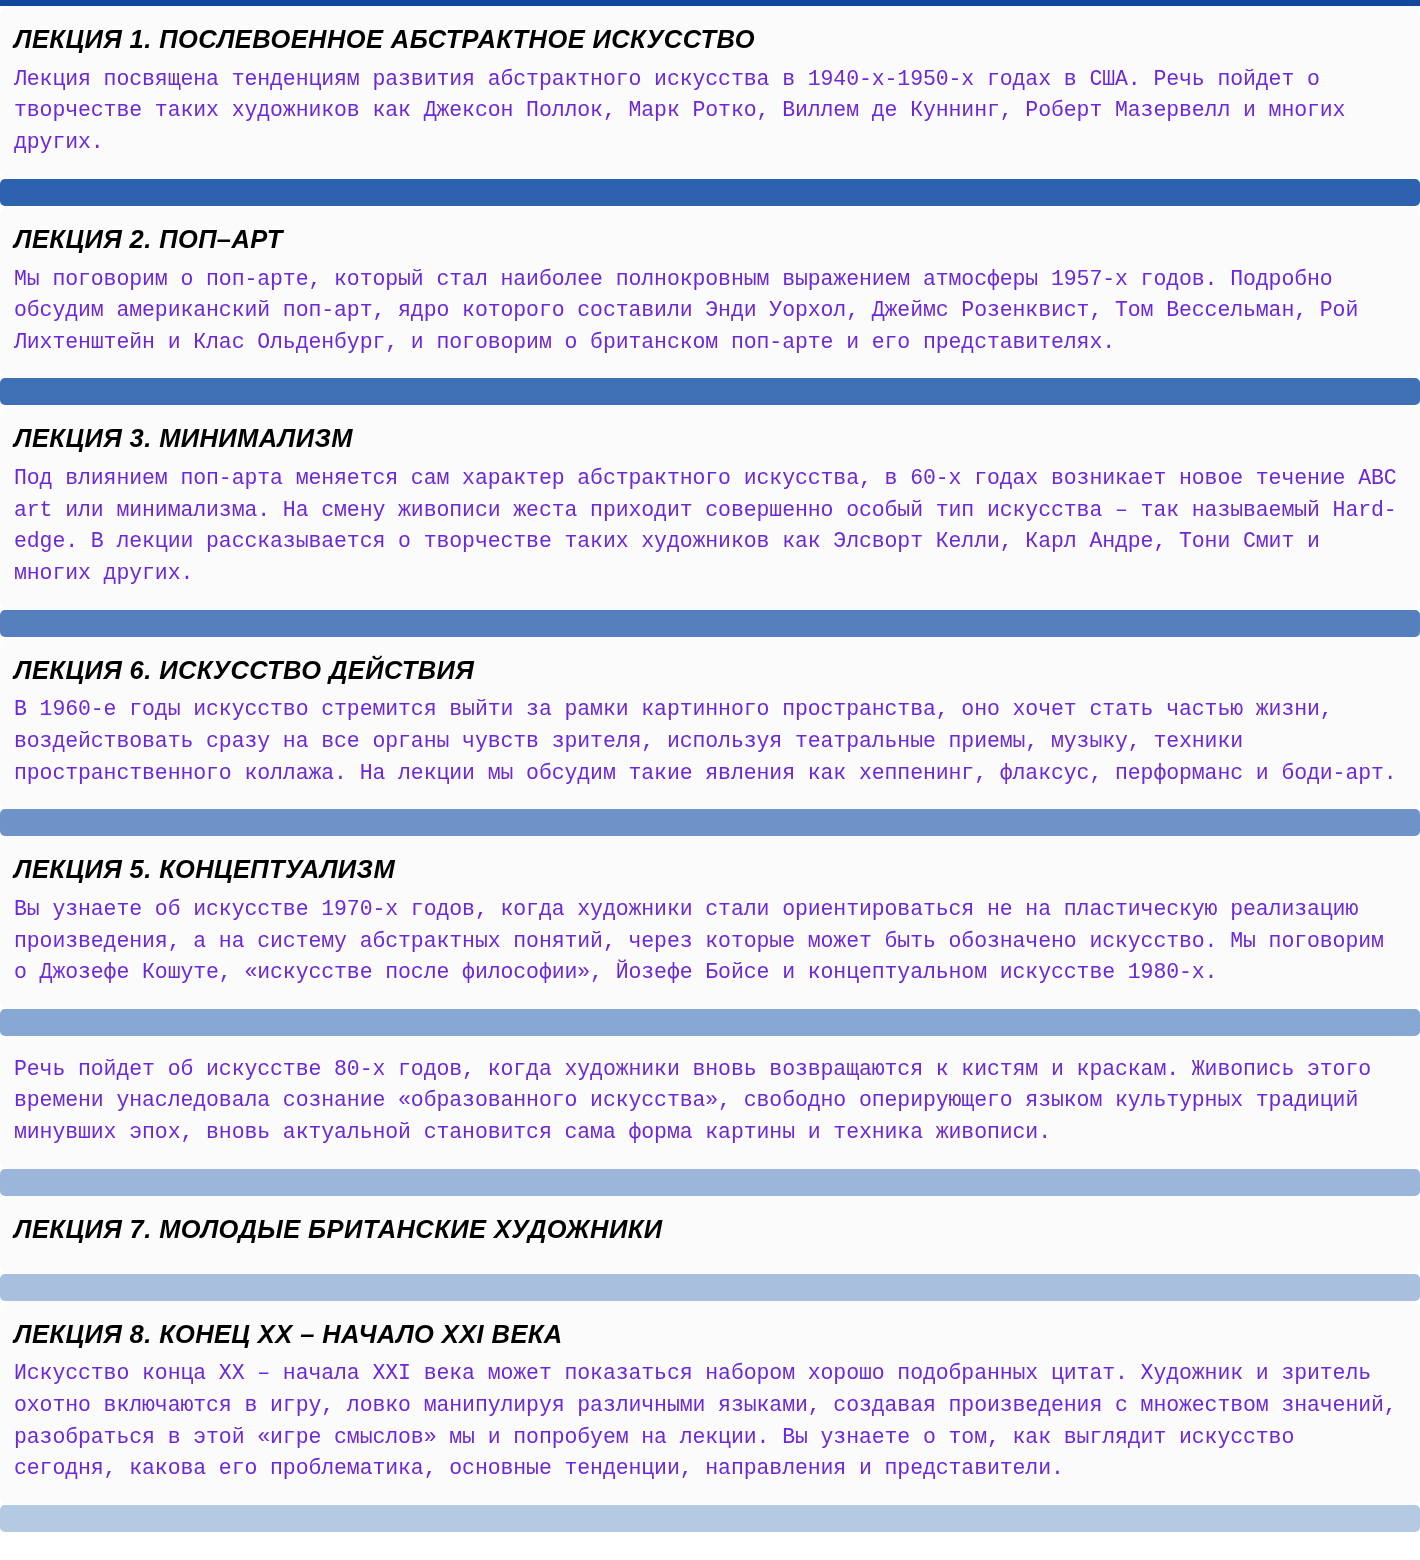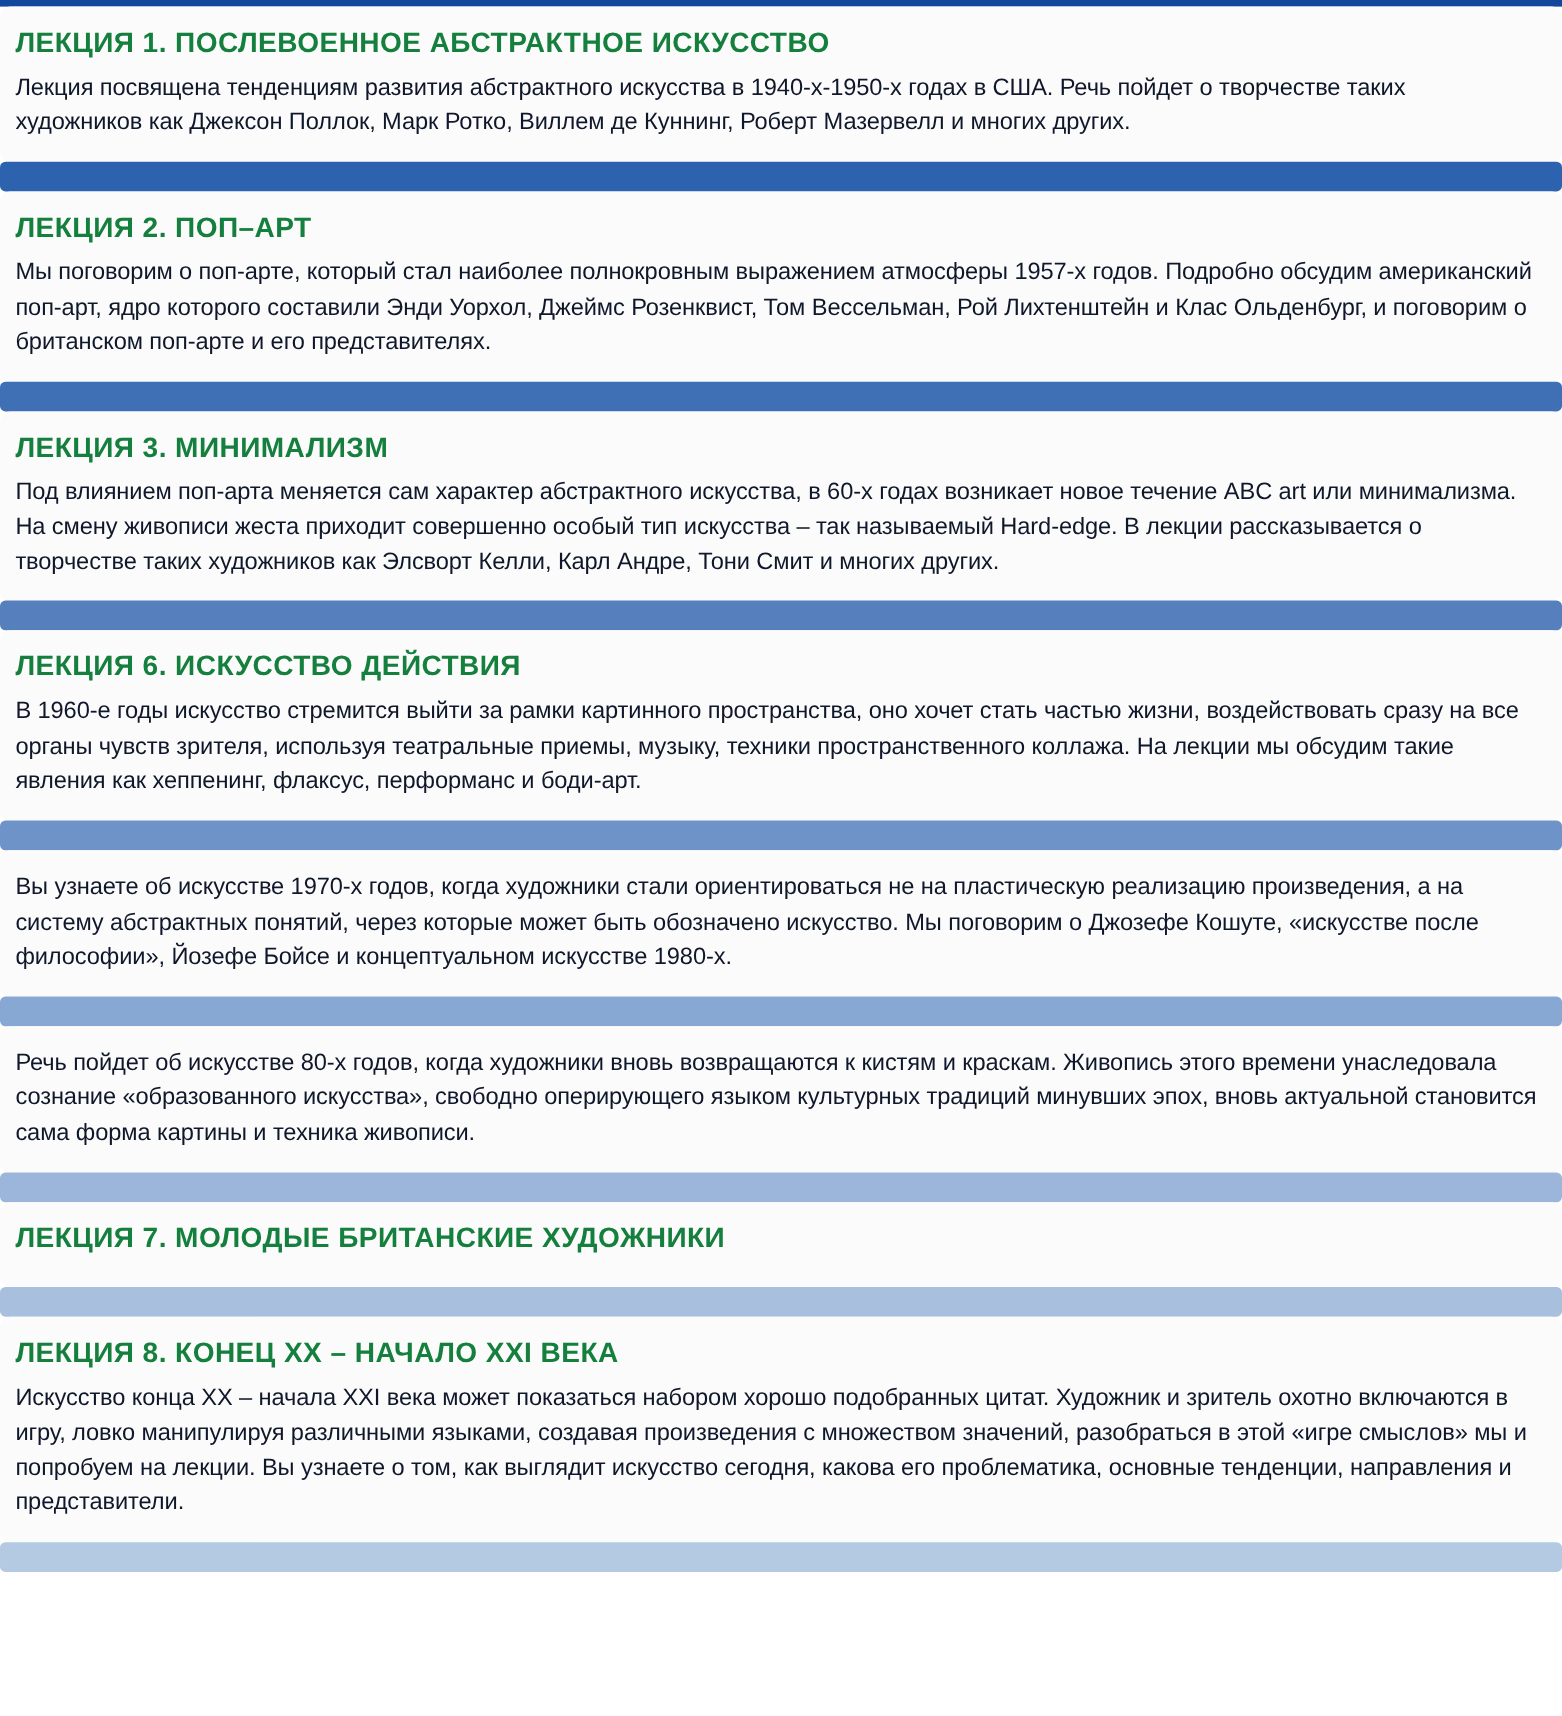--- a/index.html
+++ b/index.html
@@ -52,31 +52,32 @@
     padding: 18px 22px 20px 14px;
   }
 
   .lecture-title {
     margin: 0 0 8px 0;
     font-family: "Liberation Sans", "DejaVu Sans", sans-serif;
     font-size: 25.5px;
     font-weight: bold;
     line-height: 1.25;
     letter-spacing: 0.4px;
-    color: #15803d;
+    color: #000000;
     white-space: nowrap;
+    font-style: italic;
   }
 
   .lecture-body {
     margin: 0;
-    font-family: Liberation Sans, sans-serif;
+    font-family: Liberation Mono, monospace;
     font-size: 21.5px;
     font-weight: normal;
     line-height: 1.47;
-    color: #0f172a;
+    color: #6d28d9;
     letter-spacing: -0.1px;
   }
 </style>
 </head>
 <body>
 
 <div class="page">
 
   <div class="top-strip"></div>
 
@@ -98,20 +99,21 @@
   </div>
   <div class="divider d3"></div>
 
   <div class="card">
     <h2 class="lecture-title">ЛЕКЦИЯ 6. ИСКУССТВО ДЕЙСТВИЯ</h2>
     <p class="lecture-body">В 1960-е годы искусство стремится выйти за рамки картинного пространства, оно хочет стать частью жизни, воздействовать сразу на все органы чувств зрителя, используя театральные приемы, музыку, техники пространственного коллажа. На лекции мы обсудим такие явления как хеппенинг, флаксус, перформанс и боди-арт.</p>
   </div>
   <div class="divider d4"></div>
 
   <div class="card">
+    <h2 class="lecture-title">ЛЕКЦИЯ 5. КОНЦЕПТУАЛИЗМ</h2>
     <p class="lecture-body">Вы узнаете об искусстве 1970-х годов, когда художники стали ориентироваться не на пластическую реализацию произведения, а на систему абстрактных понятий, через которые может быть обозначено искусство. Мы поговорим о Джозефе Кошуте, «искусстве после философии», Йозефе Бойсе и концептуальном искусстве 1980-х.</p>
   </div>
   <div class="divider d5"></div>
 
   <div class="card">
     <p class="lecture-body">Речь пойдет об искусстве 80-х годов, когда художники вновь возвращаются к кистям и краскам. Живопись этого времени унаследовала сознание «образованного искусства», свободно оперирующего языком культурных традиций минувших эпох, вновь актуальной становится сама форма картины и техника живописи.</p>
   </div>
   <div class="divider d6"></div>
 
   <div class="card">

